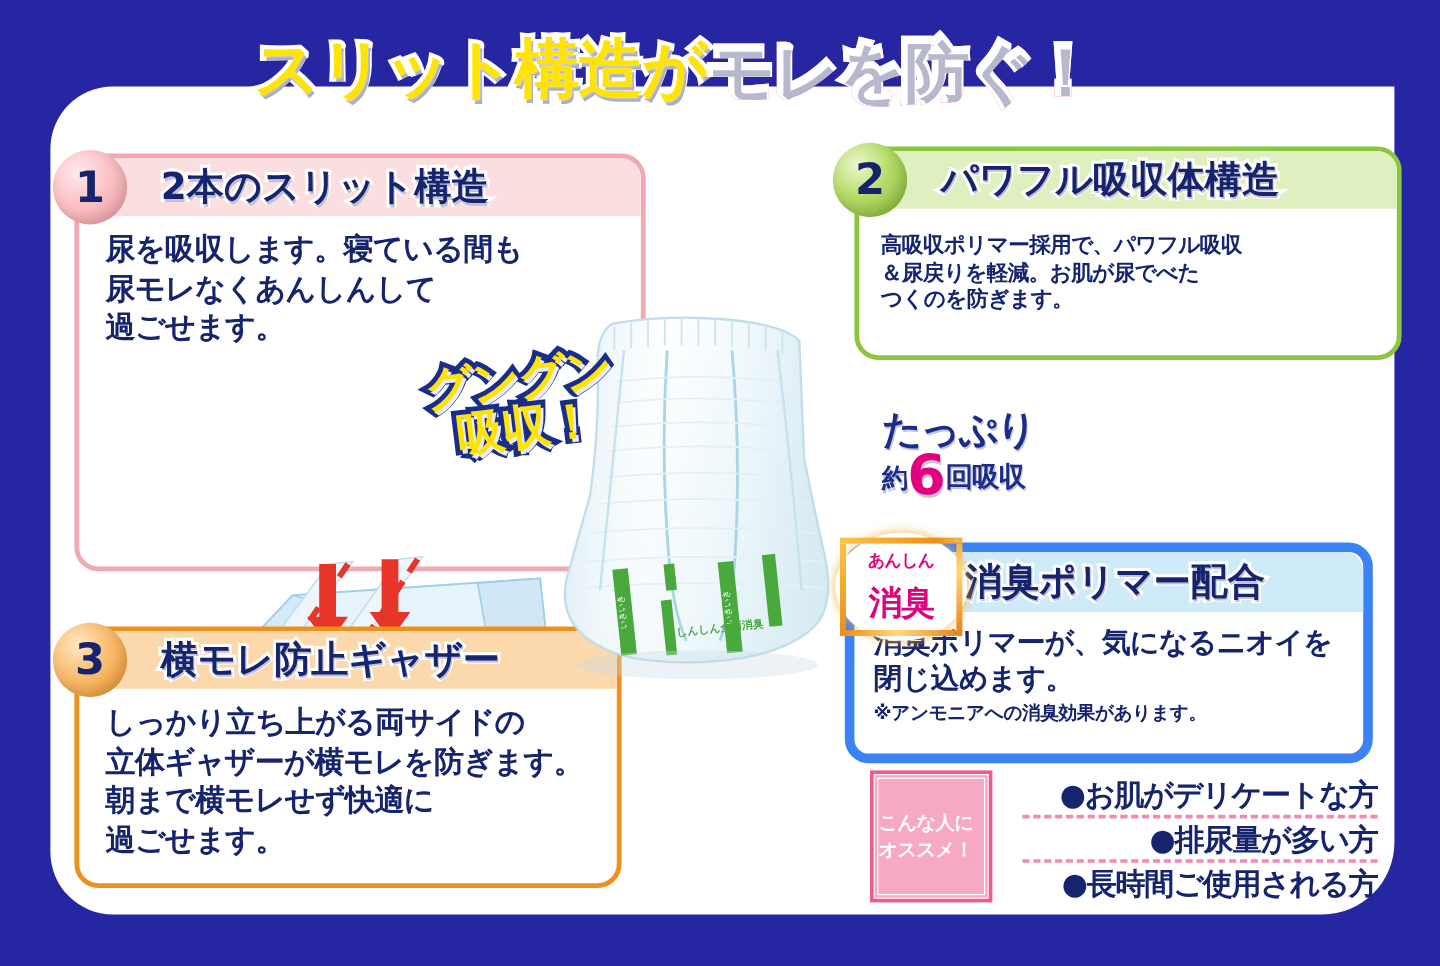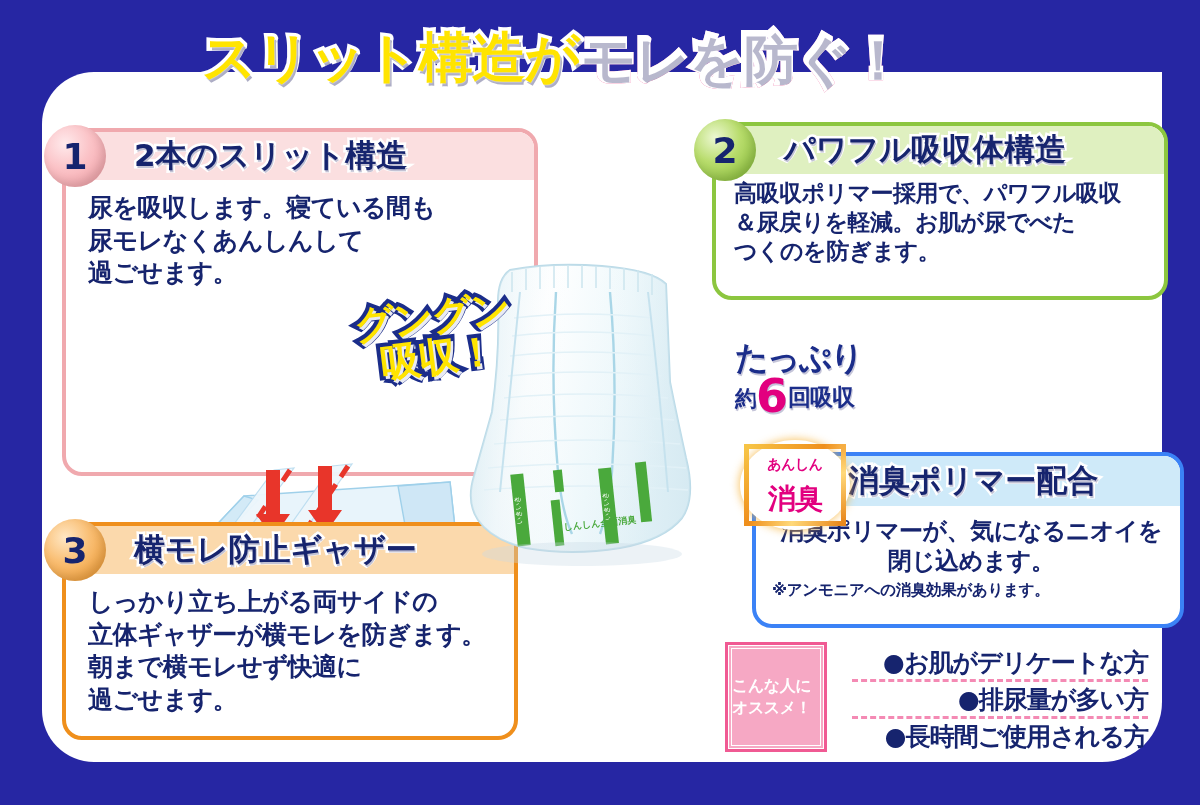--- a/index.html
+++ b/index.html
@@ -12,21 +12,21 @@
 
   
   #panel{
     position:absolute;left:42px;top:72px;width:1120px;height:690px;
     background:#ffffff;
     border-radius:52px 0px 60px 52px;
   }
 
   
   #title{
-    position:absolute;left:0;top:22px;width:1104px;height:70px;
+    position:absolute;left:10px;top:22px;width:1104px;height:70px;
     text-align:center;white-space:nowrap;
     font-size:54px;font-weight:bold;letter-spacing:-1px;
     font-family:"DejaVu Sans","Liberation Sans",sans-serif;
     z-index:40;
   }
   #title span{display:inline-block;}
   .t-yellow{
     color:#ffe400;
     -webkit-text-stroke:7px #ffffff;
     paint-order:stroke fill;
@@ -71,31 +71,31 @@
 
   
   #card1{left:62px;top:128px;width:468px;height:340px;border:4px solid #f0a9ae;}
   #card1 .band{background:#fbdfe0;}
   #card1 .badge{background:radial-gradient(circle at 34% 30%,#ffeaec 0%,#fbc3c7 42%,#f09aa1 100%);}
 
   
   #card2{left:712px;top:122px;width:448px;height:170px;border:4px solid #8cc63f;}
   #card2 .band{background:#dff0c0;}
   #card2 .badge{background:radial-gradient(circle at 34% 30%,#ecf8d2 0%,#b8dc6c 42%,#7cb52e 100%);}
-  #card2 .body-text{font-size:23px;line-height:1.26;padding-left:18px;padding-top:5px;}
+  #card2 .body-text{font-size:18px;line-height:1.26;padding-left:18px;padding-top:20px;}
 
   
   #card3{left:62px;top:522px;width:448px;height:210px;border:4px solid #ef8f1c;}
   #card3 .band{background:#fbd9ac;}
   #card3 .badge{background:radial-gradient(circle at 34% 30%,#ffe7c4 0%,#f9be73 42%,#ec9224 100%);}
 
   
-  #card4{left:752px;top:452px;width:424px;height:168px;border:4px solid #3b82f6;}
+  #card4{left:704px;top:452px;width:424px;height:168px;border:8px solid #3b82f6;}
   #card4 .band{background:#cfeaf9;height:50px;padding-left:92px;}
-  #card4 .body-text{font-size:24px;line-height:1.26;padding:10px 10px 2px 16px;text-align:center;}
+  #card4 .body-text{font-size:24px;line-height:1.26;padding:10px 10px 2px 16px;}
   #card4 .note{
     padding:2px 10px 0 16px;font-size:15.5px;font-weight:bold;color:#16246e;
     font-family:"DejaVu Sans","Liberation Sans",sans-serif;letter-spacing:-0.3px;
   }
 
   
   #deo-badge{
     position:absolute;left:-12px;top:-12px;width:92px;height:72px;border-radius:50%;
     background:#ffffff;border:5px solid;
     border-image:linear-gradient(135deg,#f7c445,#ef8f1c 45%,#ffd97a 70%,#e8861a) 1;

